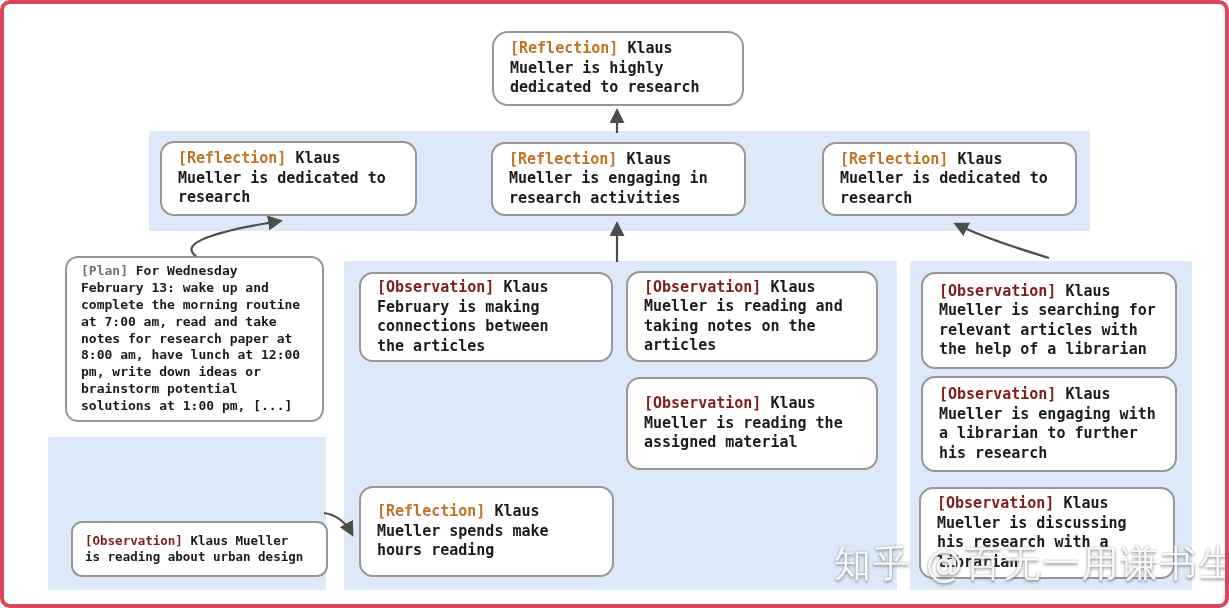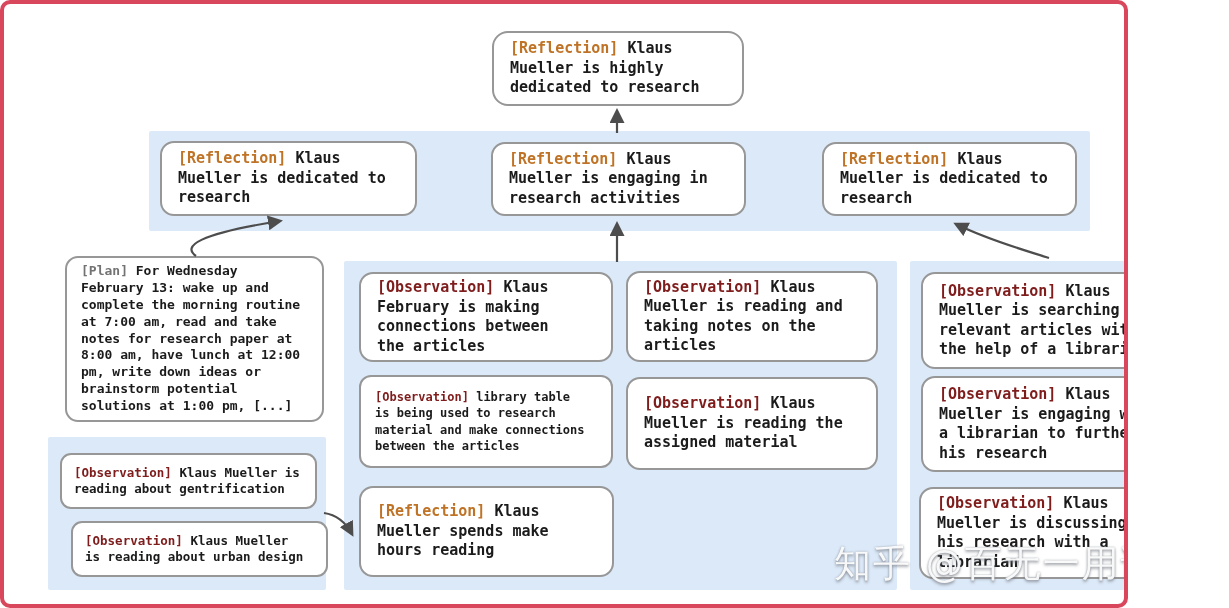--- a/index.html
+++ b/index.html
@@ -1,18 +1,18 @@
 <!DOCTYPE html>
 <html><head>
 <meta charset="utf-8">
 <style>
   html,body{margin:0;padding:0;background:#ffffff;}
   #canvas{
     position:relative;
-    width:1128px;height:608px;
+    width:1229px;height:608px;
     box-sizing:border-box;
     background:#ffffff;
     border:4px solid #d9475c;
     border-radius:10px;
     overflow:hidden;
     font-family:"DejaVu Sans Mono","Liberation Mono",monospace;
   }
   .band{
     position:absolute;
     background:#dce9f8;
@@ -95,40 +95,30 @@
 February 13: wake up and
 complete the morning routine
 at 7:00 am, read and take
 notes for research paper at
 8:00 am, have lunch at 12:00
 pm, write down ideas or
 brainstorm potential
 solutions at 1:00 pm, [...]</span></div>
   </div>
 
-  <div class="node small" style="left:56px;top:449px;width:257px;height:56px;">
-    <div class="inner"><span class="tag-observation">[Observation]</span> <span class="txt">Klaus Mueller is
-reading about gentrification</span></div>
-  </div>
   <div class="node small" style="left:56px;top:517px;width:257px;height:56px;margin-left:11px;">
     <div class="inner"><span class="tag-observation">[Observation]</span> <span class="txt">Klaus Mueller
 is reading about urban design</span></div>
   </div>
 
   <div class="node" style="left:355px;top:268px;width:254px;height:90px;">
     <div class="inner"><span class="tag-observation">[Observation]</span> <span class="txt">Klaus
 February is making
 connections between
 the articles</span></div>
-  </div>
-  <div class="node tiny" style="left:355px;top:371px;width:254px;height:93px;">
-    <div class="inner"><span class="tag-observation">[Observation]</span> <span class="txt">library table
-is being used to research
-material and make connections
-between the articles</span></div>
   </div>
   <div class="node" style="left:355px;top:482px;width:255px;height:91px;">
     <div class="inner"><span class="tag-reflection">[Reflection]</span> <span class="txt">Klaus
 Mueller spends make
 hours reading</span></div>
   </div>
 
   <div class="node" style="left:622px;top:267px;width:252px;height:91px;">
     <div class="inner"><span class="tag-observation">[Observation]</span> <span class="txt">Klaus
 Mueller is reading and

